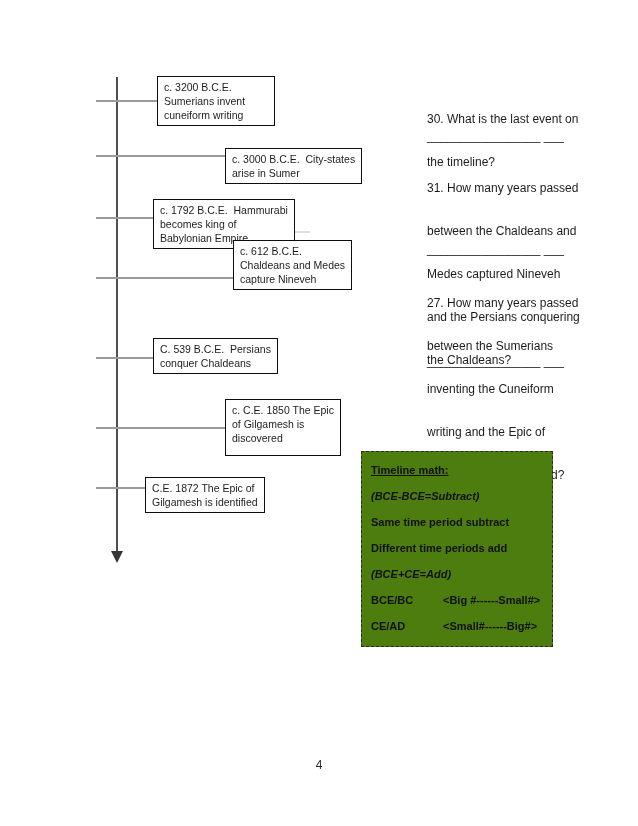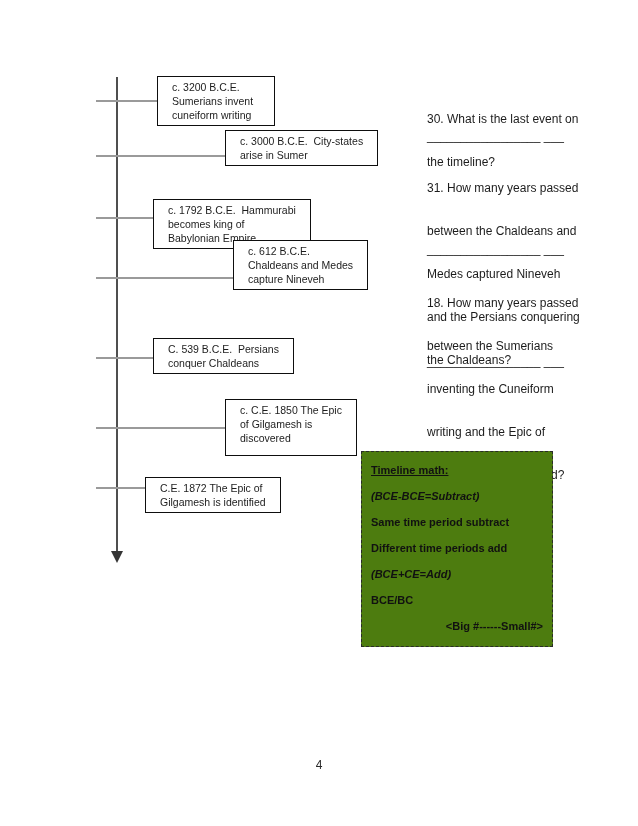--- a/index.html
+++ b/index.html
@@ -13,38 +13,38 @@
     position:absolute; left:111px; top:551px; width:0; height:0;
     border-left:6px solid transparent; border-right:6px solid transparent;
     border-top:12px solid #353535;
   }
   .conn { position:absolute; height:2px; background:#9a9a9a; }
   .stray { position:absolute; left:280px; top:231px; width:30px; height:2px; background:#dedede; }
   
   .evt {
     position:absolute; display:inline-block; box-sizing:border-box;
     border:1.5px solid #0e0e0e; background:#ffffff;
-    padding:3px 14px; font-size:10.5px; line-height:14px; color:#1c1c1c;
+    padding:3px 6px; font-size:10.5px; line-height:14px; color:#1c1c1c;
   }
   .evt div { white-space:pre; }
   .evt.clip { overflow:hidden; }
   
   .q { position:absolute; left:427px; width:152px; font-size:12px; line-height:19px; color:#1c1c1c; }
   .q div { white-space:nowrap;margin-top:24px; }
   .blank { position:absolute; left:427px; font-size:12px; line-height:19px; color:#1c1c1c; white-space:pre; }
   
   .math-box {
     position:absolute; left:361px; top:451px; width:192px; height:196px;
     box-sizing:border-box; border:1.5px dashed #2b2b2b; background:#4d7c0f;
     padding:5px 9px; font-size:11px; font-weight:bold; line-height:26px; color:#111;
   }
   .mb-title { text-decoration:underline; }
   .mb-line { white-space:pre; }
   .italic { font-style:italic; }
-  .mb-row { display:flex;flex-direction:column; }
+  .mb-row { display:flex; }
   .mb-col1 { width:72px; flex:none; }
   .mb-col2 { white-space:pre;text-align:right; }
   
   .page-num { position:absolute; left:0; top:758px; width:100%; text-align:center; font-size:12px; color:#2a2a2a; }
 </style>
 </head>
 <body>
 
 <div class="page">
 
@@ -59,21 +59,21 @@
   <div class="conn" style="top:427px;left:96px;width:129px"></div>
   <div class="conn" style="top:487px;left:96px;width:49px"></div>
   <div class="stray"></div>
 
   <div class="evt" style="left:157px;top:76px;min-width:118px">
     <div>c. 3200 B.C.E.</div>
     <div>Sumerians invent</div>
     <div>cuneiform writing</div>
   </div>
 
-  <div class="evt" style="left:225px;top:130px;min-width:120px">
+  <div class="evt" style="left:225px;top:148px;min-width:120px">
     <div>c. 3000 B.C.E.  City-states</div>
     <div>arise in Sumer</div>
   </div>
 
   <div class="evt" style="left:153px;top:199px;min-width:127px">
     <div>c. 1792 B.C.E.  Hammurabi</div>
     <div>becomes king of</div>
     <div>Babylonian Empire</div>
   </div>
 
@@ -108,35 +108,39 @@
   <div class="q" style="top:155px">
     <div>31. How many years passed</div>
     <div>between the Chaldeans and</div>
     <div>Medes captured Nineveh</div>
     <div>and the Persians conquering</div>
     <div>the Chaldeans?</div>
   </div>
   <div class="blank" style="top:240px">_________________ ___</div>
 
   <div class="q" style="top:270px">
-    <div>18. How many years passed</div>
+    <div>27. How many years passed</div>
     <div>between the Sumerians</div>
     <div>inventing the Cuneiform</div>
     <div>writing and the Epic of</div>
     <div>Gilgamesh is discovered?</div>
   </div>
   <div class="blank" style="top:352px">_________________ ___</div>
 
   <div class="math-box">
     <div class="mb-title">Timeline math:</div>
     <div class="mb-line italic">(BCE-BCE=Subtract)</div>
     <div class="mb-line">Same time period subtract</div>
     <div class="mb-line">Different time periods add</div>
     <div class="mb-line italic">(BCE+CE=Add)</div>
     <div class="mb-row">
       <span class="mb-col1">BCE/BC</span>
       <span class="mb-col2">&lt;Big #------Small#&gt;</span>
     </div>
+    <div class="mb-row">
+      <span class="mb-col1">CE/AD</span>
+      <span class="mb-col2">&lt;Small#------Big#&gt;</span>
+    </div>
   </div>
 
   <div class="page-num">4</div>
 
 </div>
 
 </body></html>

